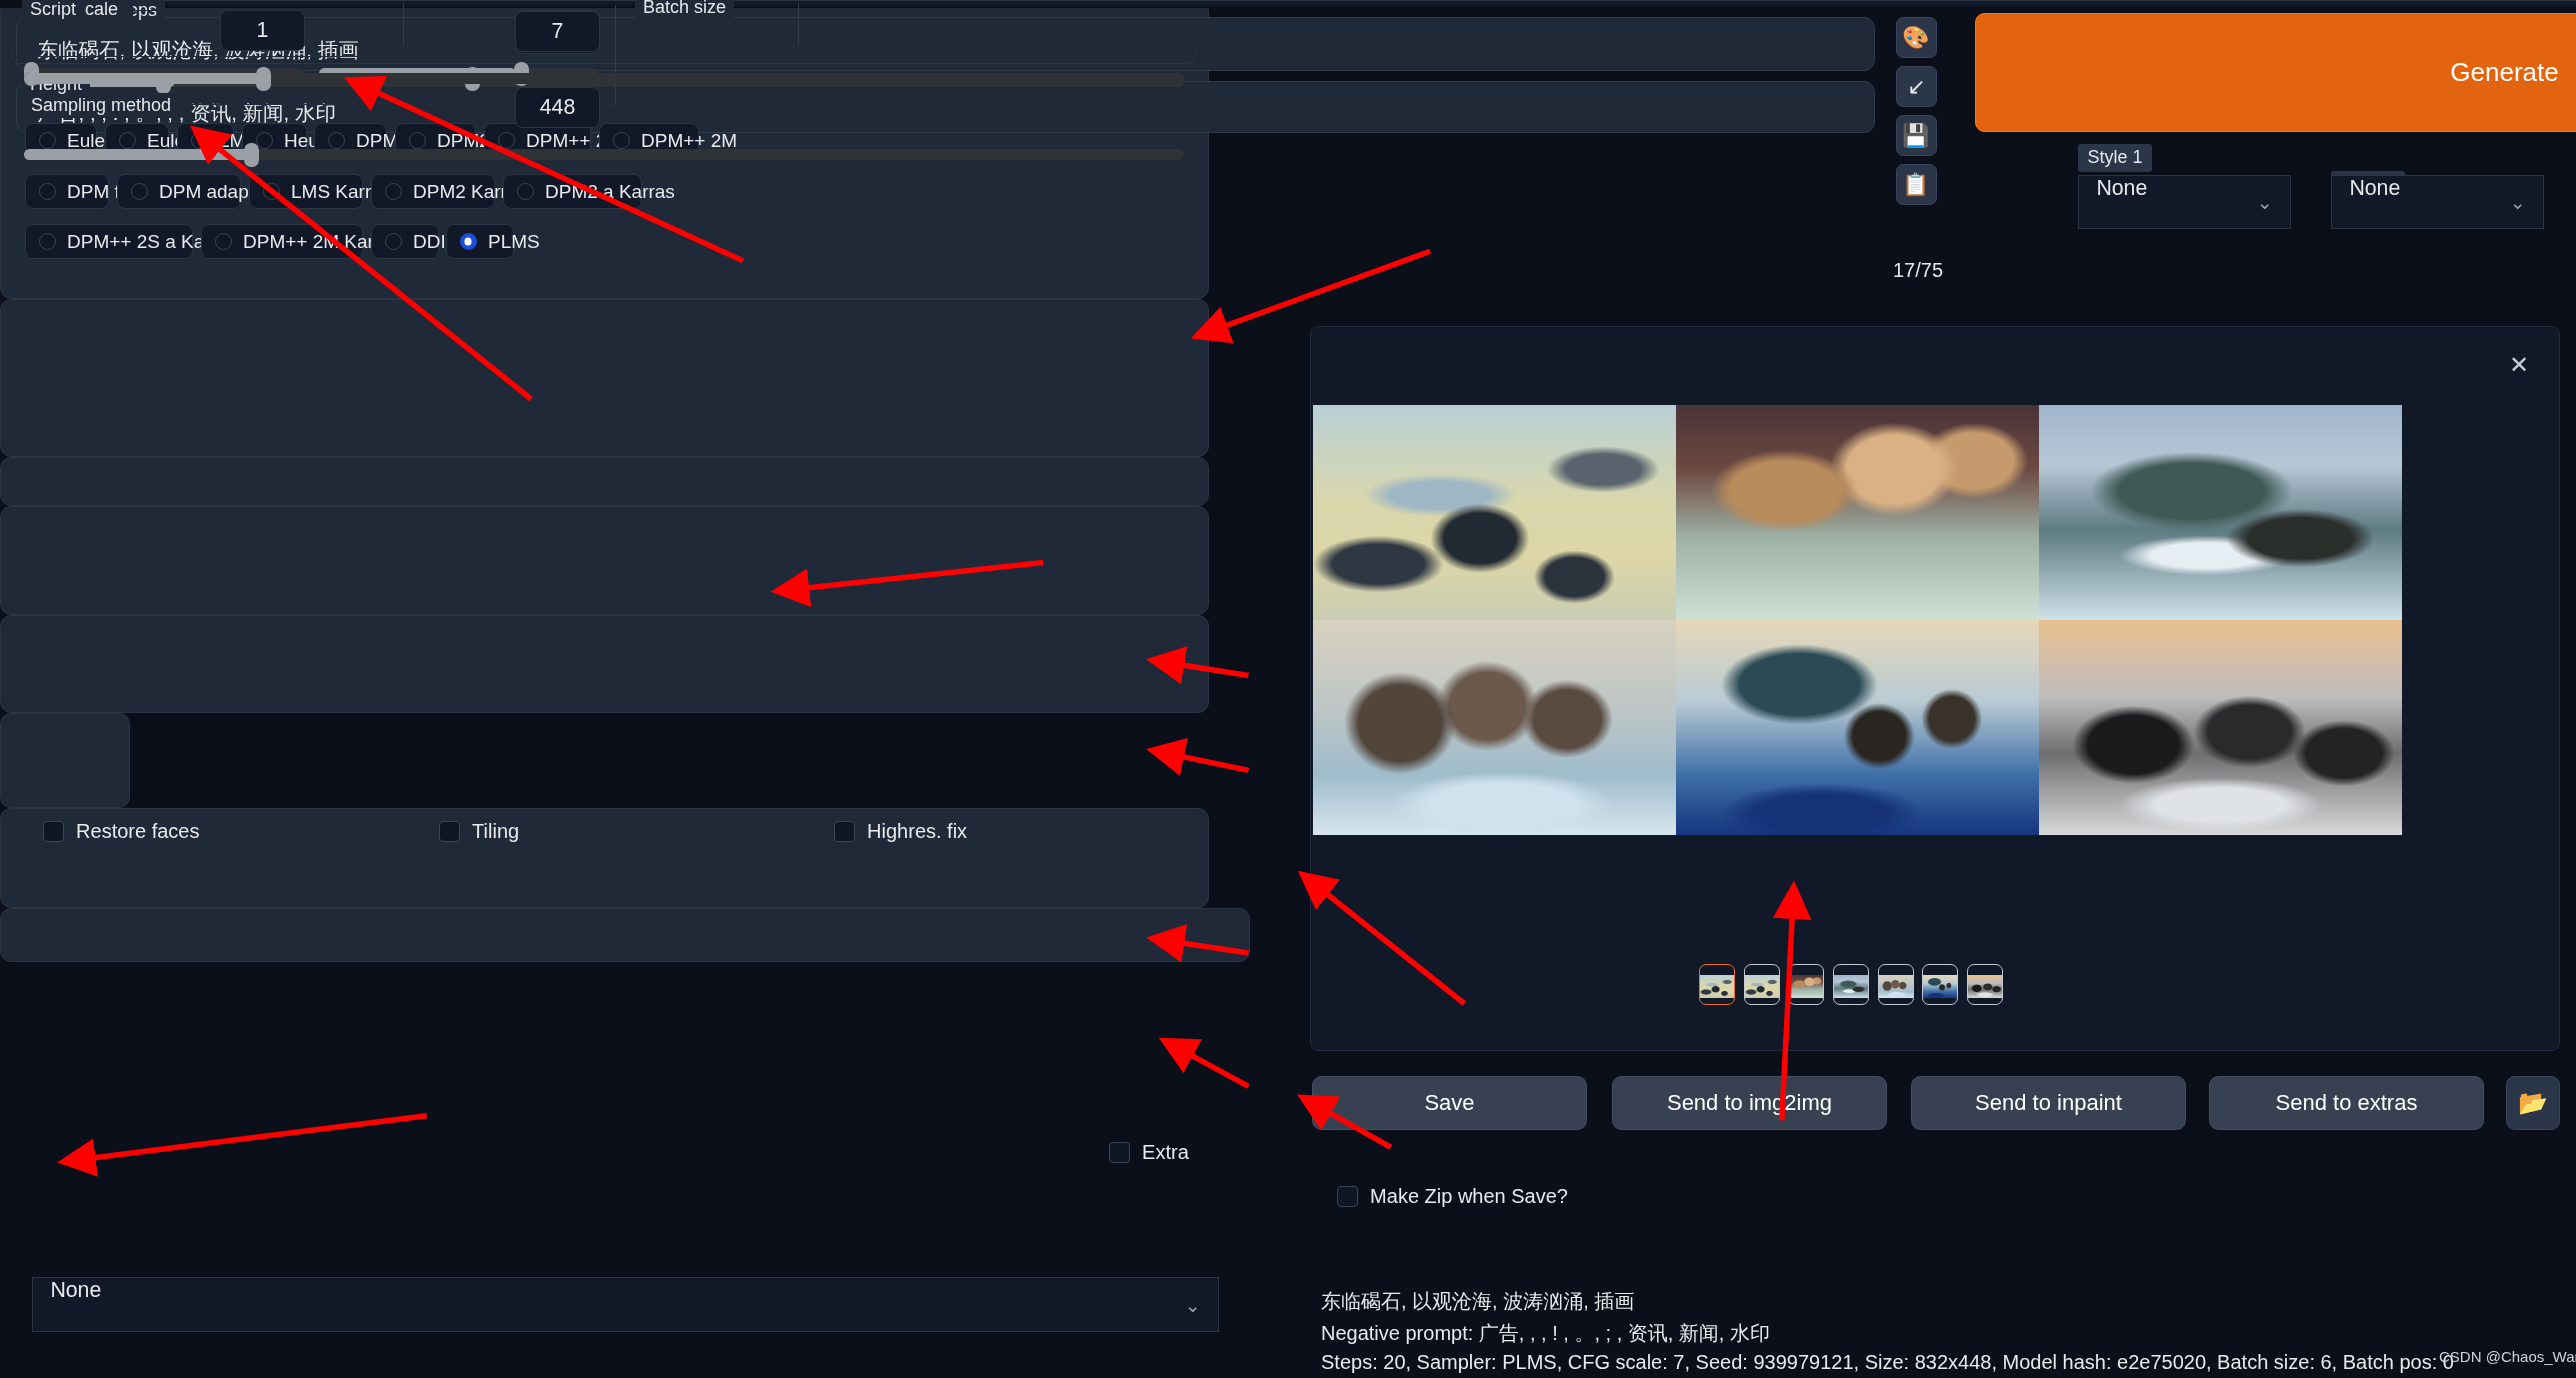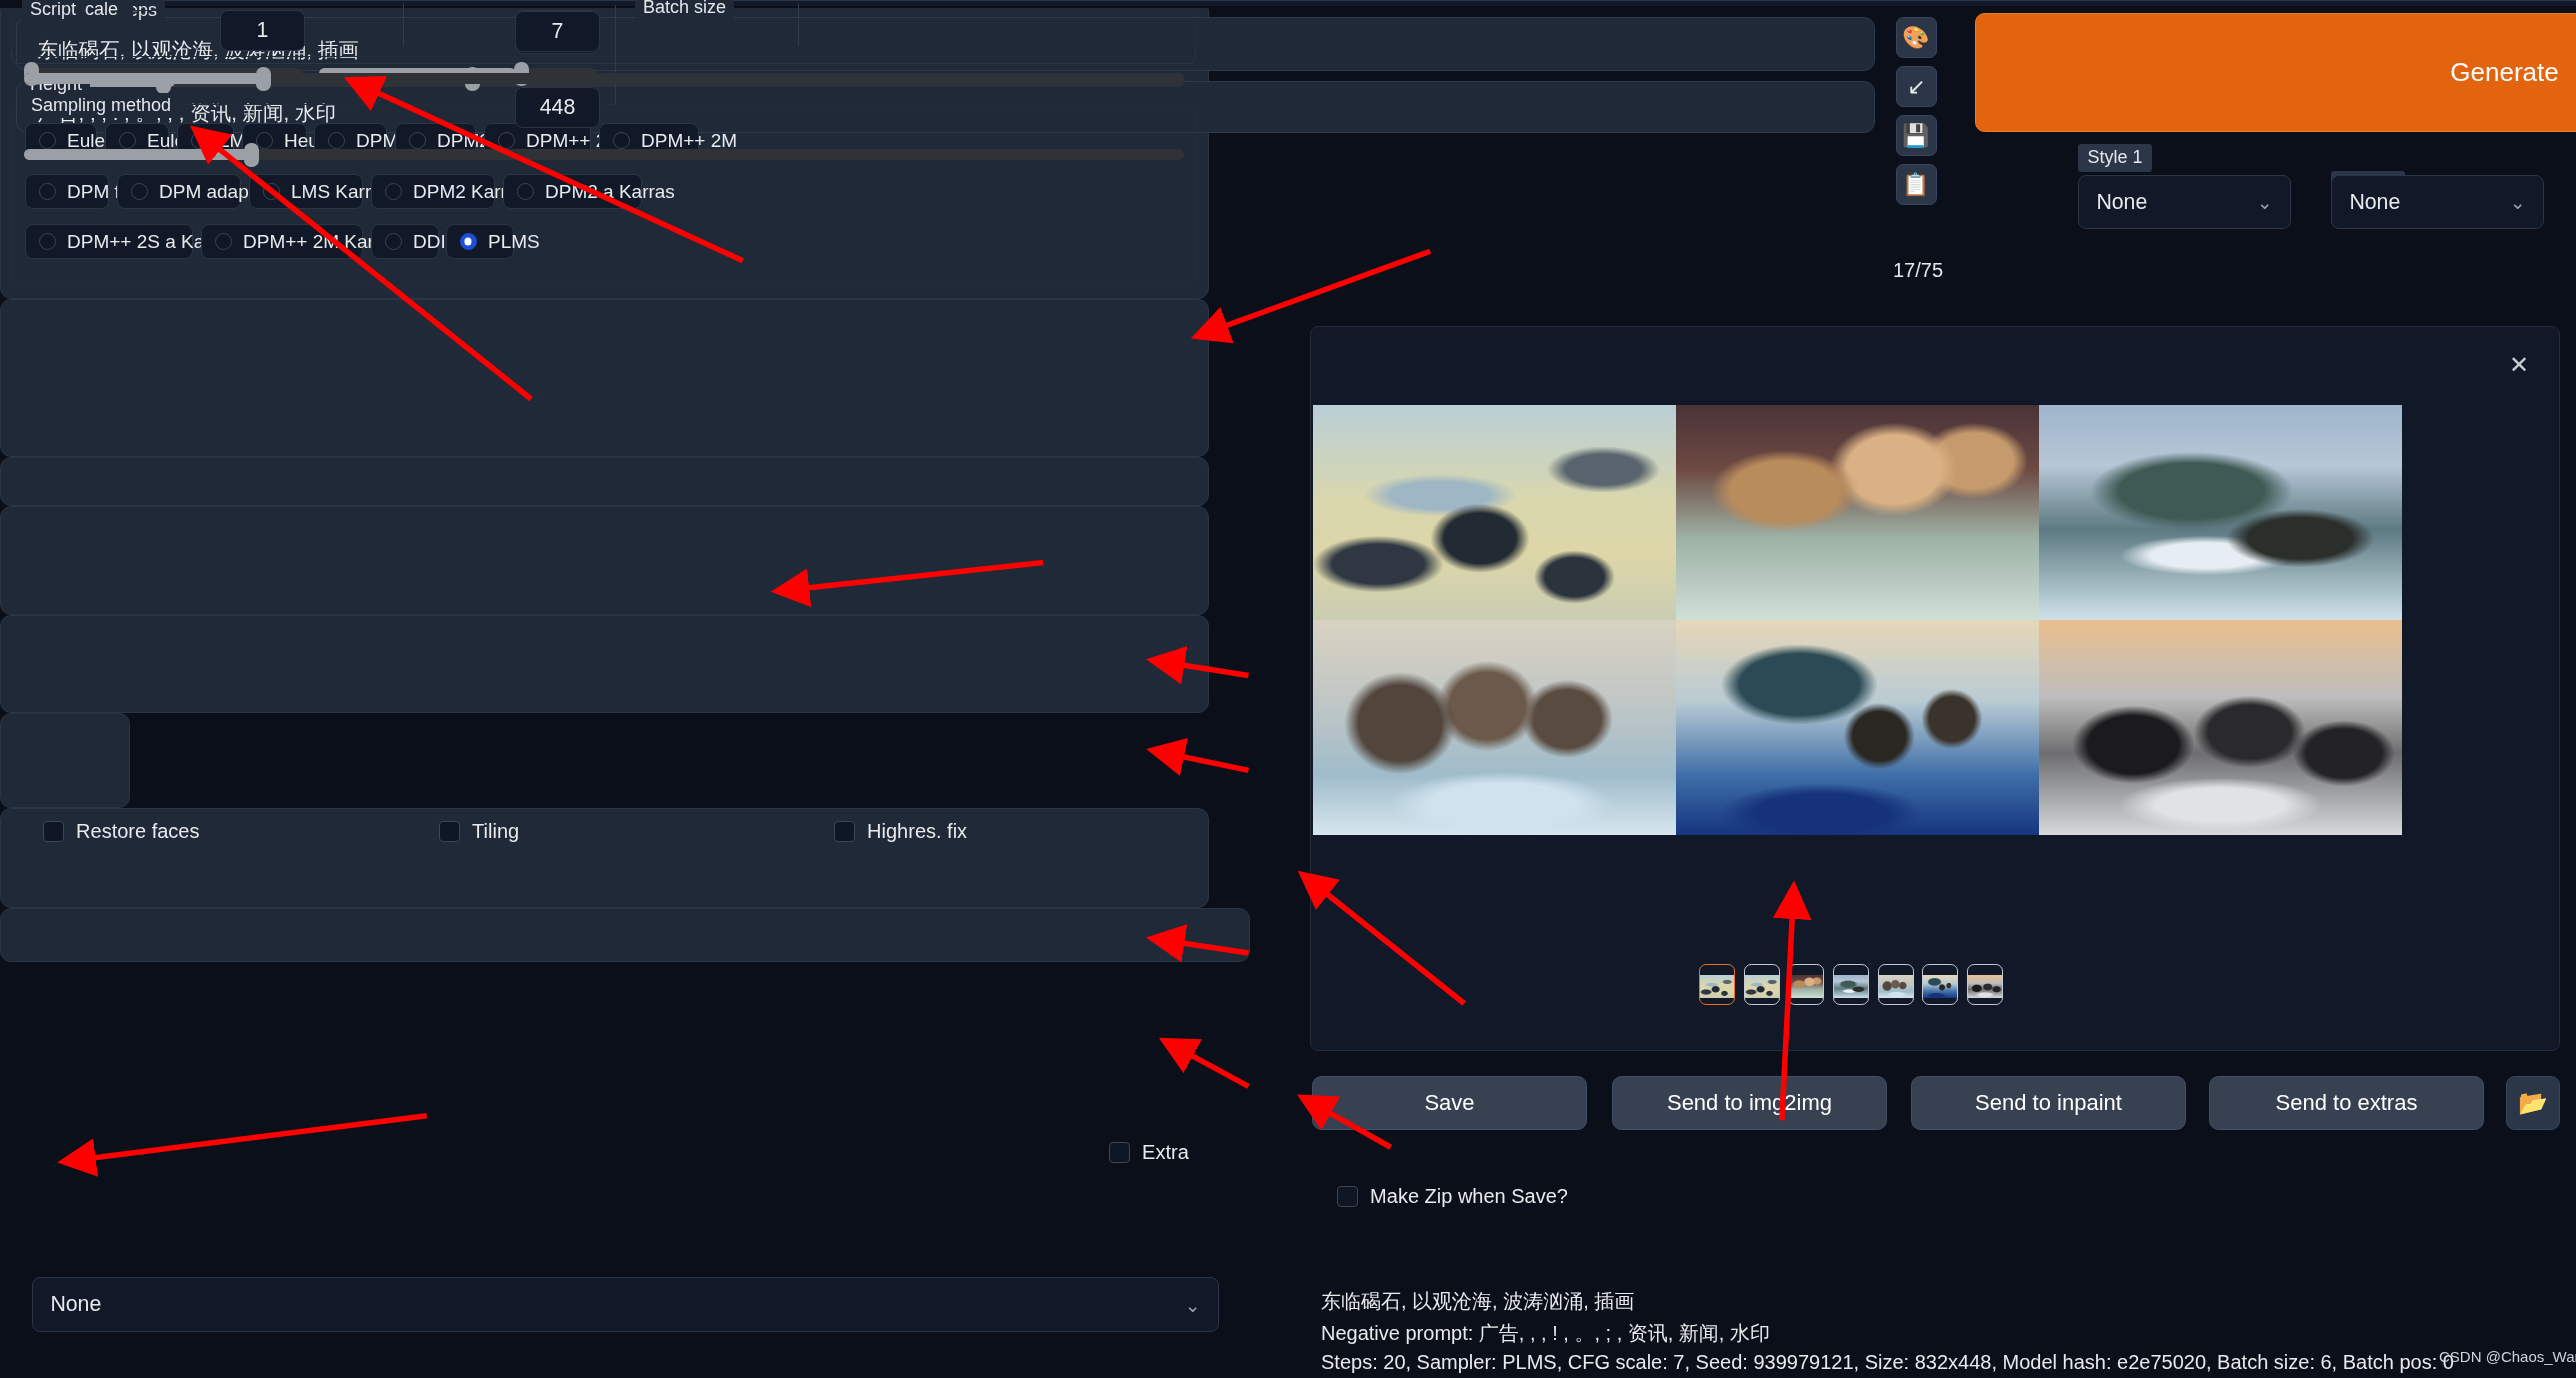--- a/index.html
+++ b/index.html
@@ -109,25 +109,25 @@
     color: #e5e7eb;
     font-size: 18px;
     padding: 3.2px 9.5px 4px 9.5px;
     border-radius: 3.2px;
     white-space: nowrap;
   }
   .dropdown {
     position: absolute;
     background: #111827;
     border: 0.8px solid #2b3544;
-    border-radius: 8px;
+    border-radius: 0;
     color: #e8eaed;
     font-size: 21.3px;
     box-sizing: border-box;
-    display: flex; align-items: center;
+    display: flex; align-items: flex-start;
     padding: 0 17.4px;
   }
   .dropdown .chev {
     position: absolute;
     right: 17.4px; top: 50%; transform: translateY(-50%);
     color: #9aa4b2; font-size: 19px;
   }
 
   
   .slidertrack {

